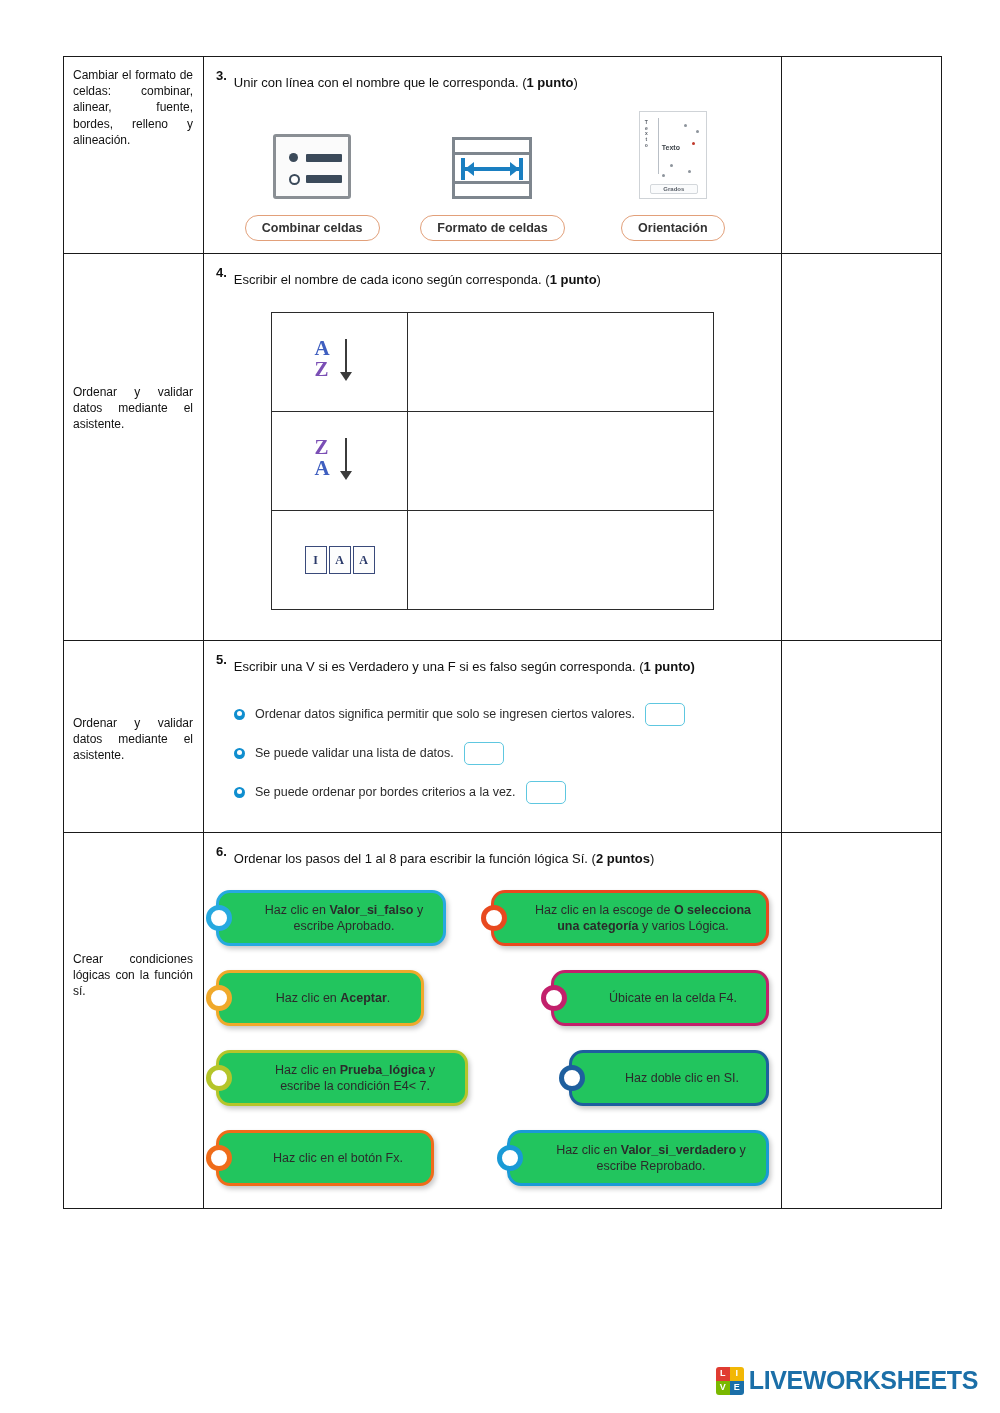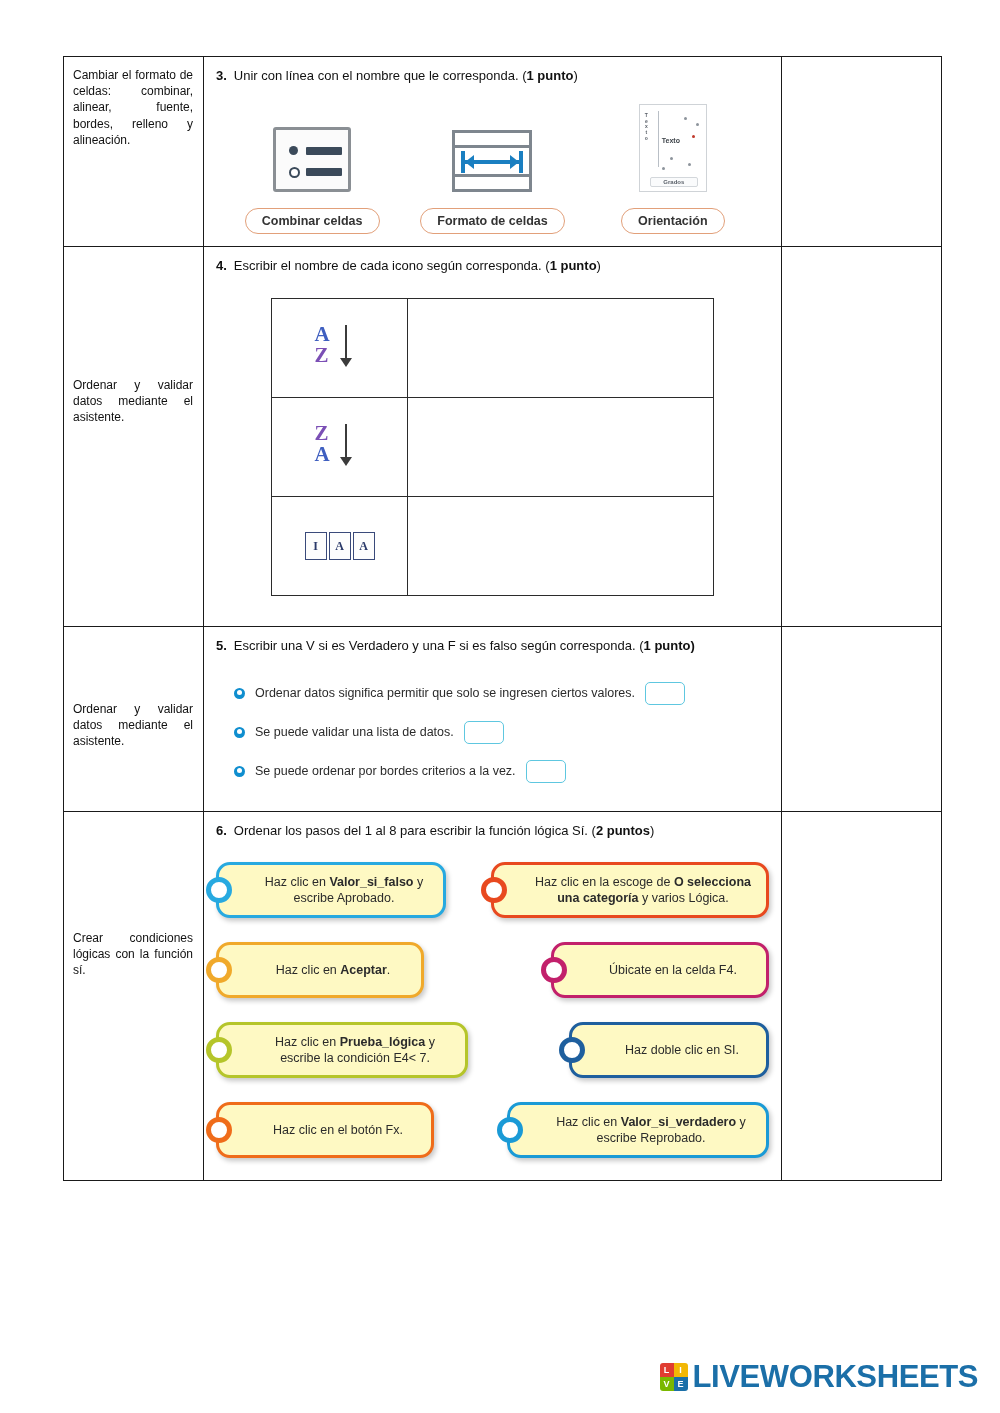--- a/index.html
+++ b/index.html
@@ -46,21 +46,21 @@
 
   .qline {
     font-size: 13px;
     color: #111;
     line-height: 1.45;
     display: flex;
     gap: 7px;
     align-items: flex-start;
   }
   .qnum { font-weight: bold; }
-  .qtext { flex: 1; }
+  .qtext { flex: 1; margin-top: 7px; }
   .qtext b { font-weight: bold; }
 
   
   .q3wrap { margin-top: 18px; font-weight: bold; }
   .q3icons {
     display: flex;
     justify-content: space-around;
     align-items: flex-end;
     padding: 0 6px;
   }
@@ -235,21 +235,21 @@
     padding-bottom: 10px;
   }
   .stepcell { display: flex; align-items: center; }
   .stepcell.right { justify-content: flex-end; }
   .step {
     position: relative;
     display: flex; align-items: center;
     min-height: 56px;
     border: 3px solid #1a9ad6;
     border-radius: 14px;
-    background: #fef9c3;
+    background: #22c55e;
     padding: 7px 14px 7px 40px;
     box-shadow: 2px 3px 5px rgba(0,0,0,0.22);
     font-size: 12.5px;
     color: #2b2b2b;
     line-height: 1.35;
     text-align: center;
     box-sizing: border-box;
   }
   .step .ring {
     position: absolute; left: -13px; top: 50%; transform: translateY(-50%);
@@ -276,21 +276,21 @@
     grid-template-rows: 1fr 1fr;
     border-radius: 3px;
     overflow: hidden;
     font-size: 9px;
     font-weight: bold;
     color: #fff;
     line-height: 1;
   }
   .lw-mark div { display: flex; align-items: center; justify-content: center; }
   .lw-word {
-    font-size: 31px;
+    font-size: 25px;
     font-weight: bold;
     color: #1b6fa8;
     letter-spacing: -0.4px;
   }
 </style>
 </head>
 <body>
 
 <div class="page">
 

